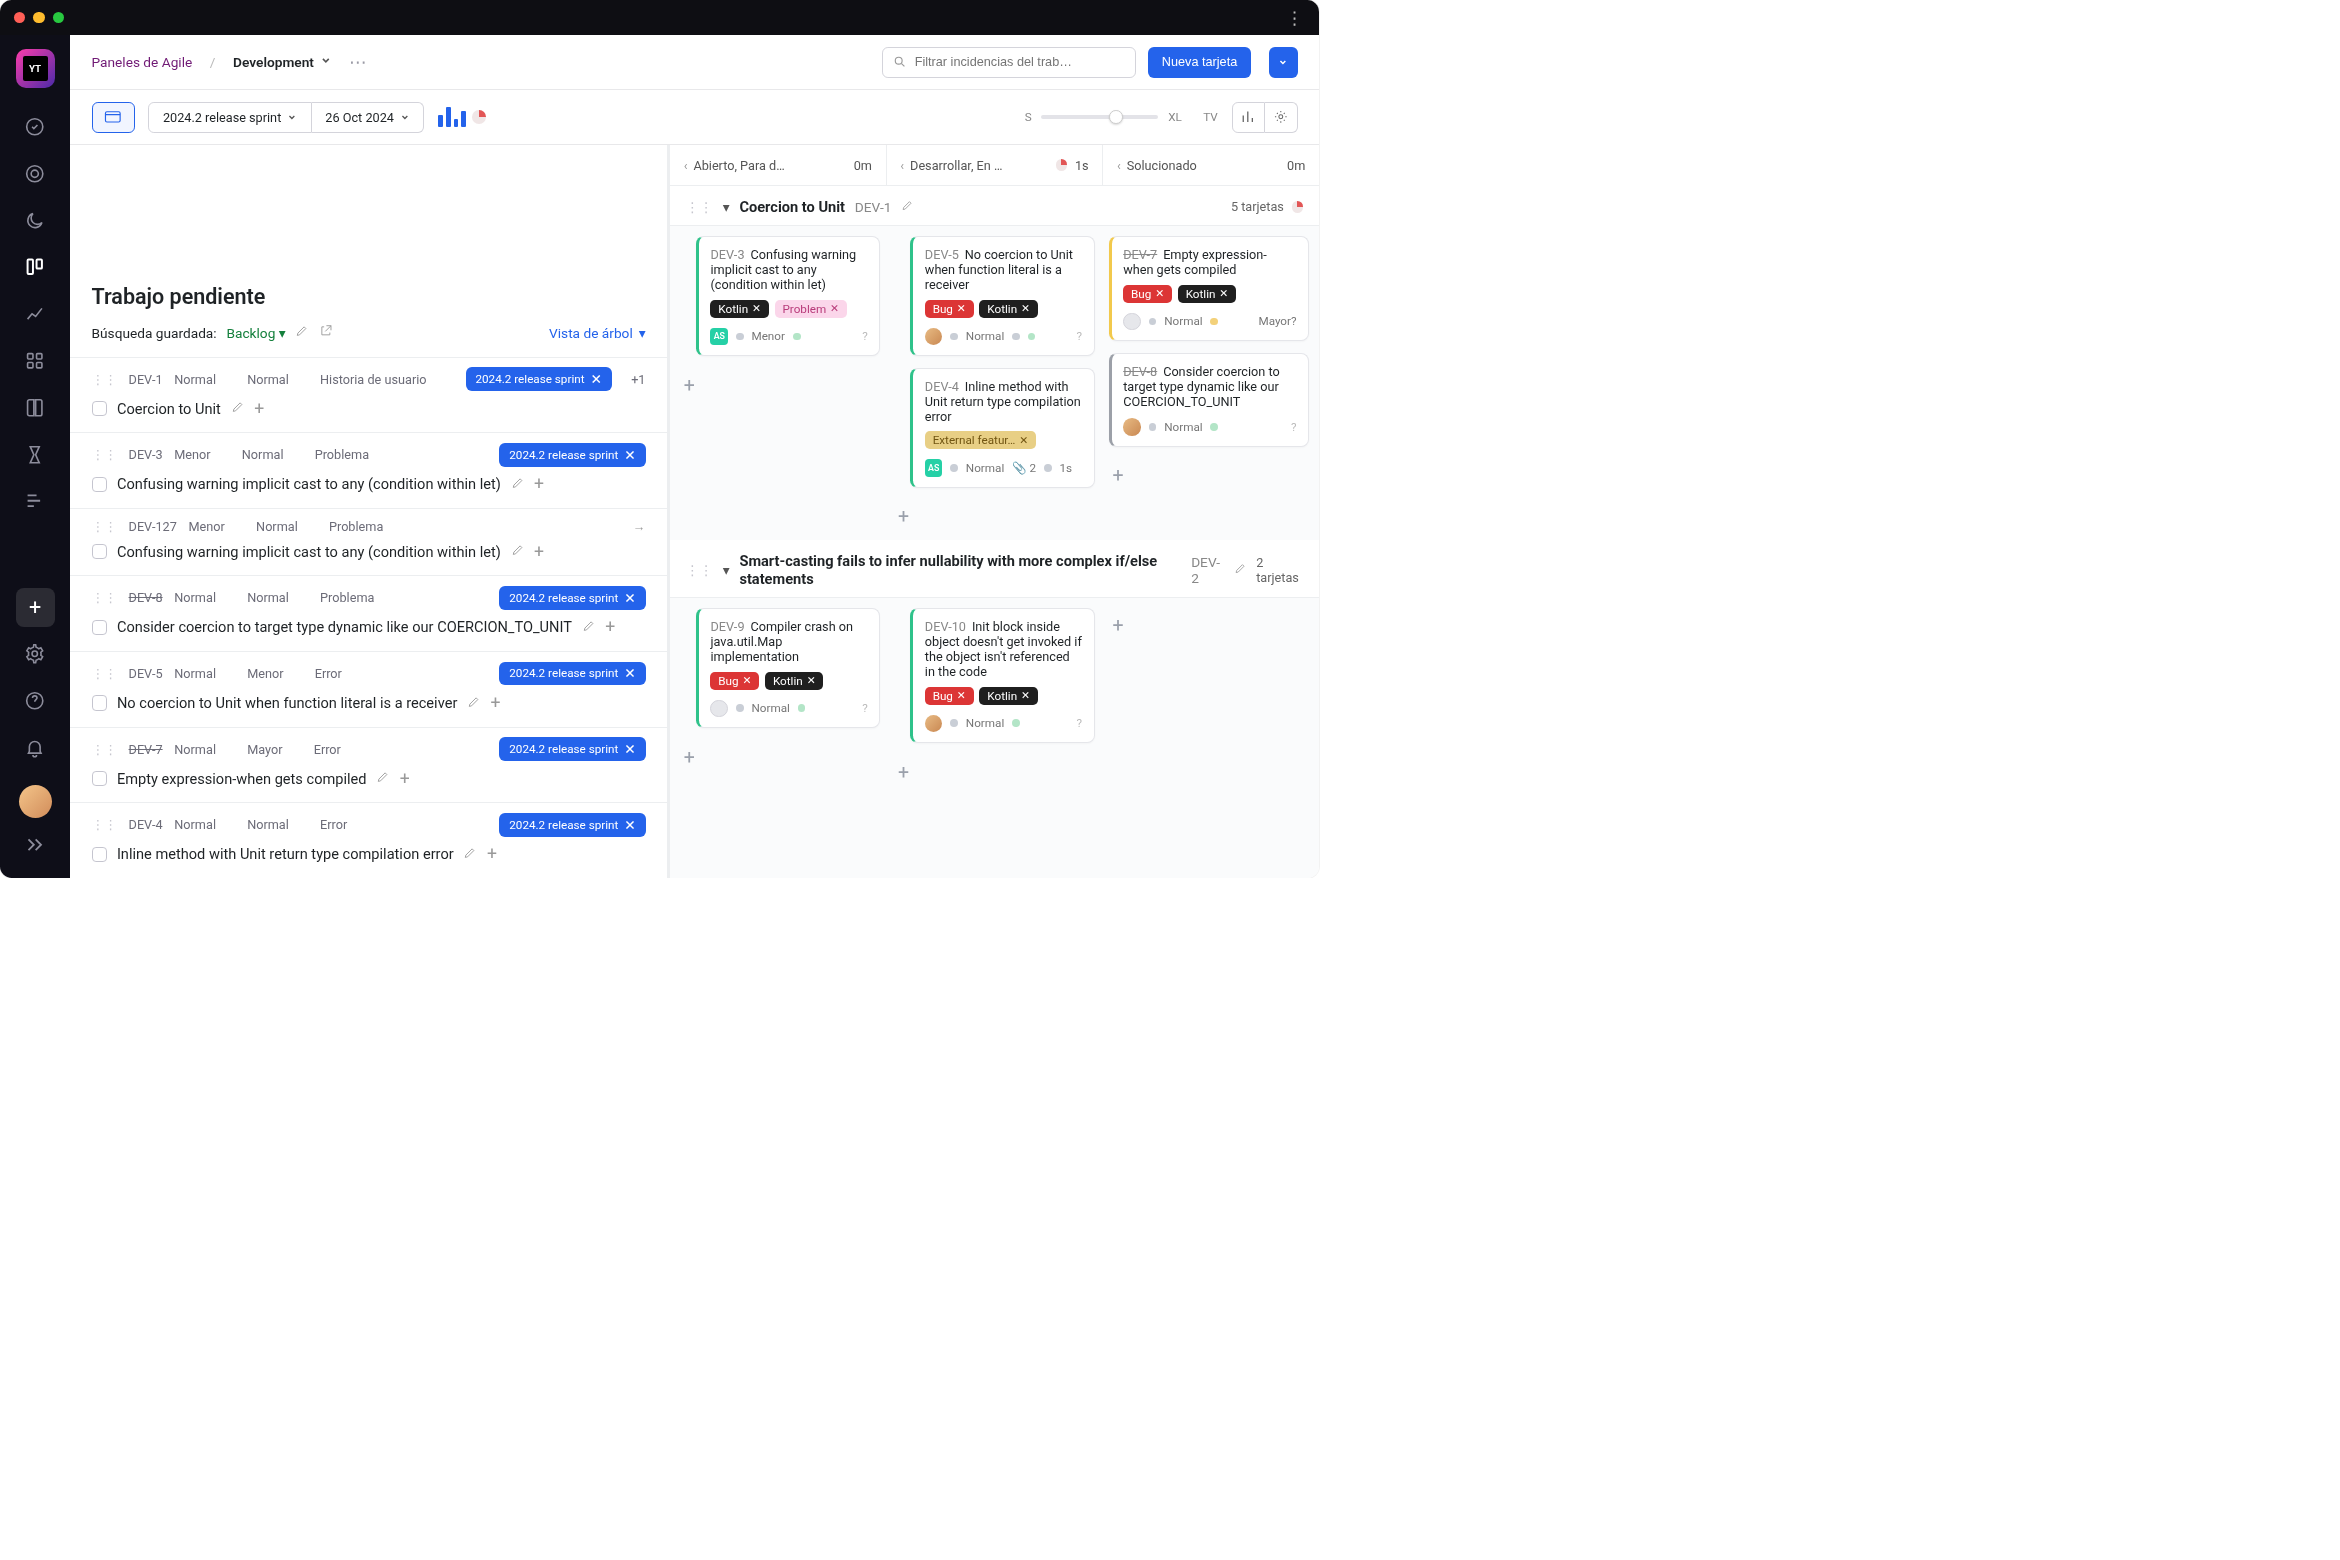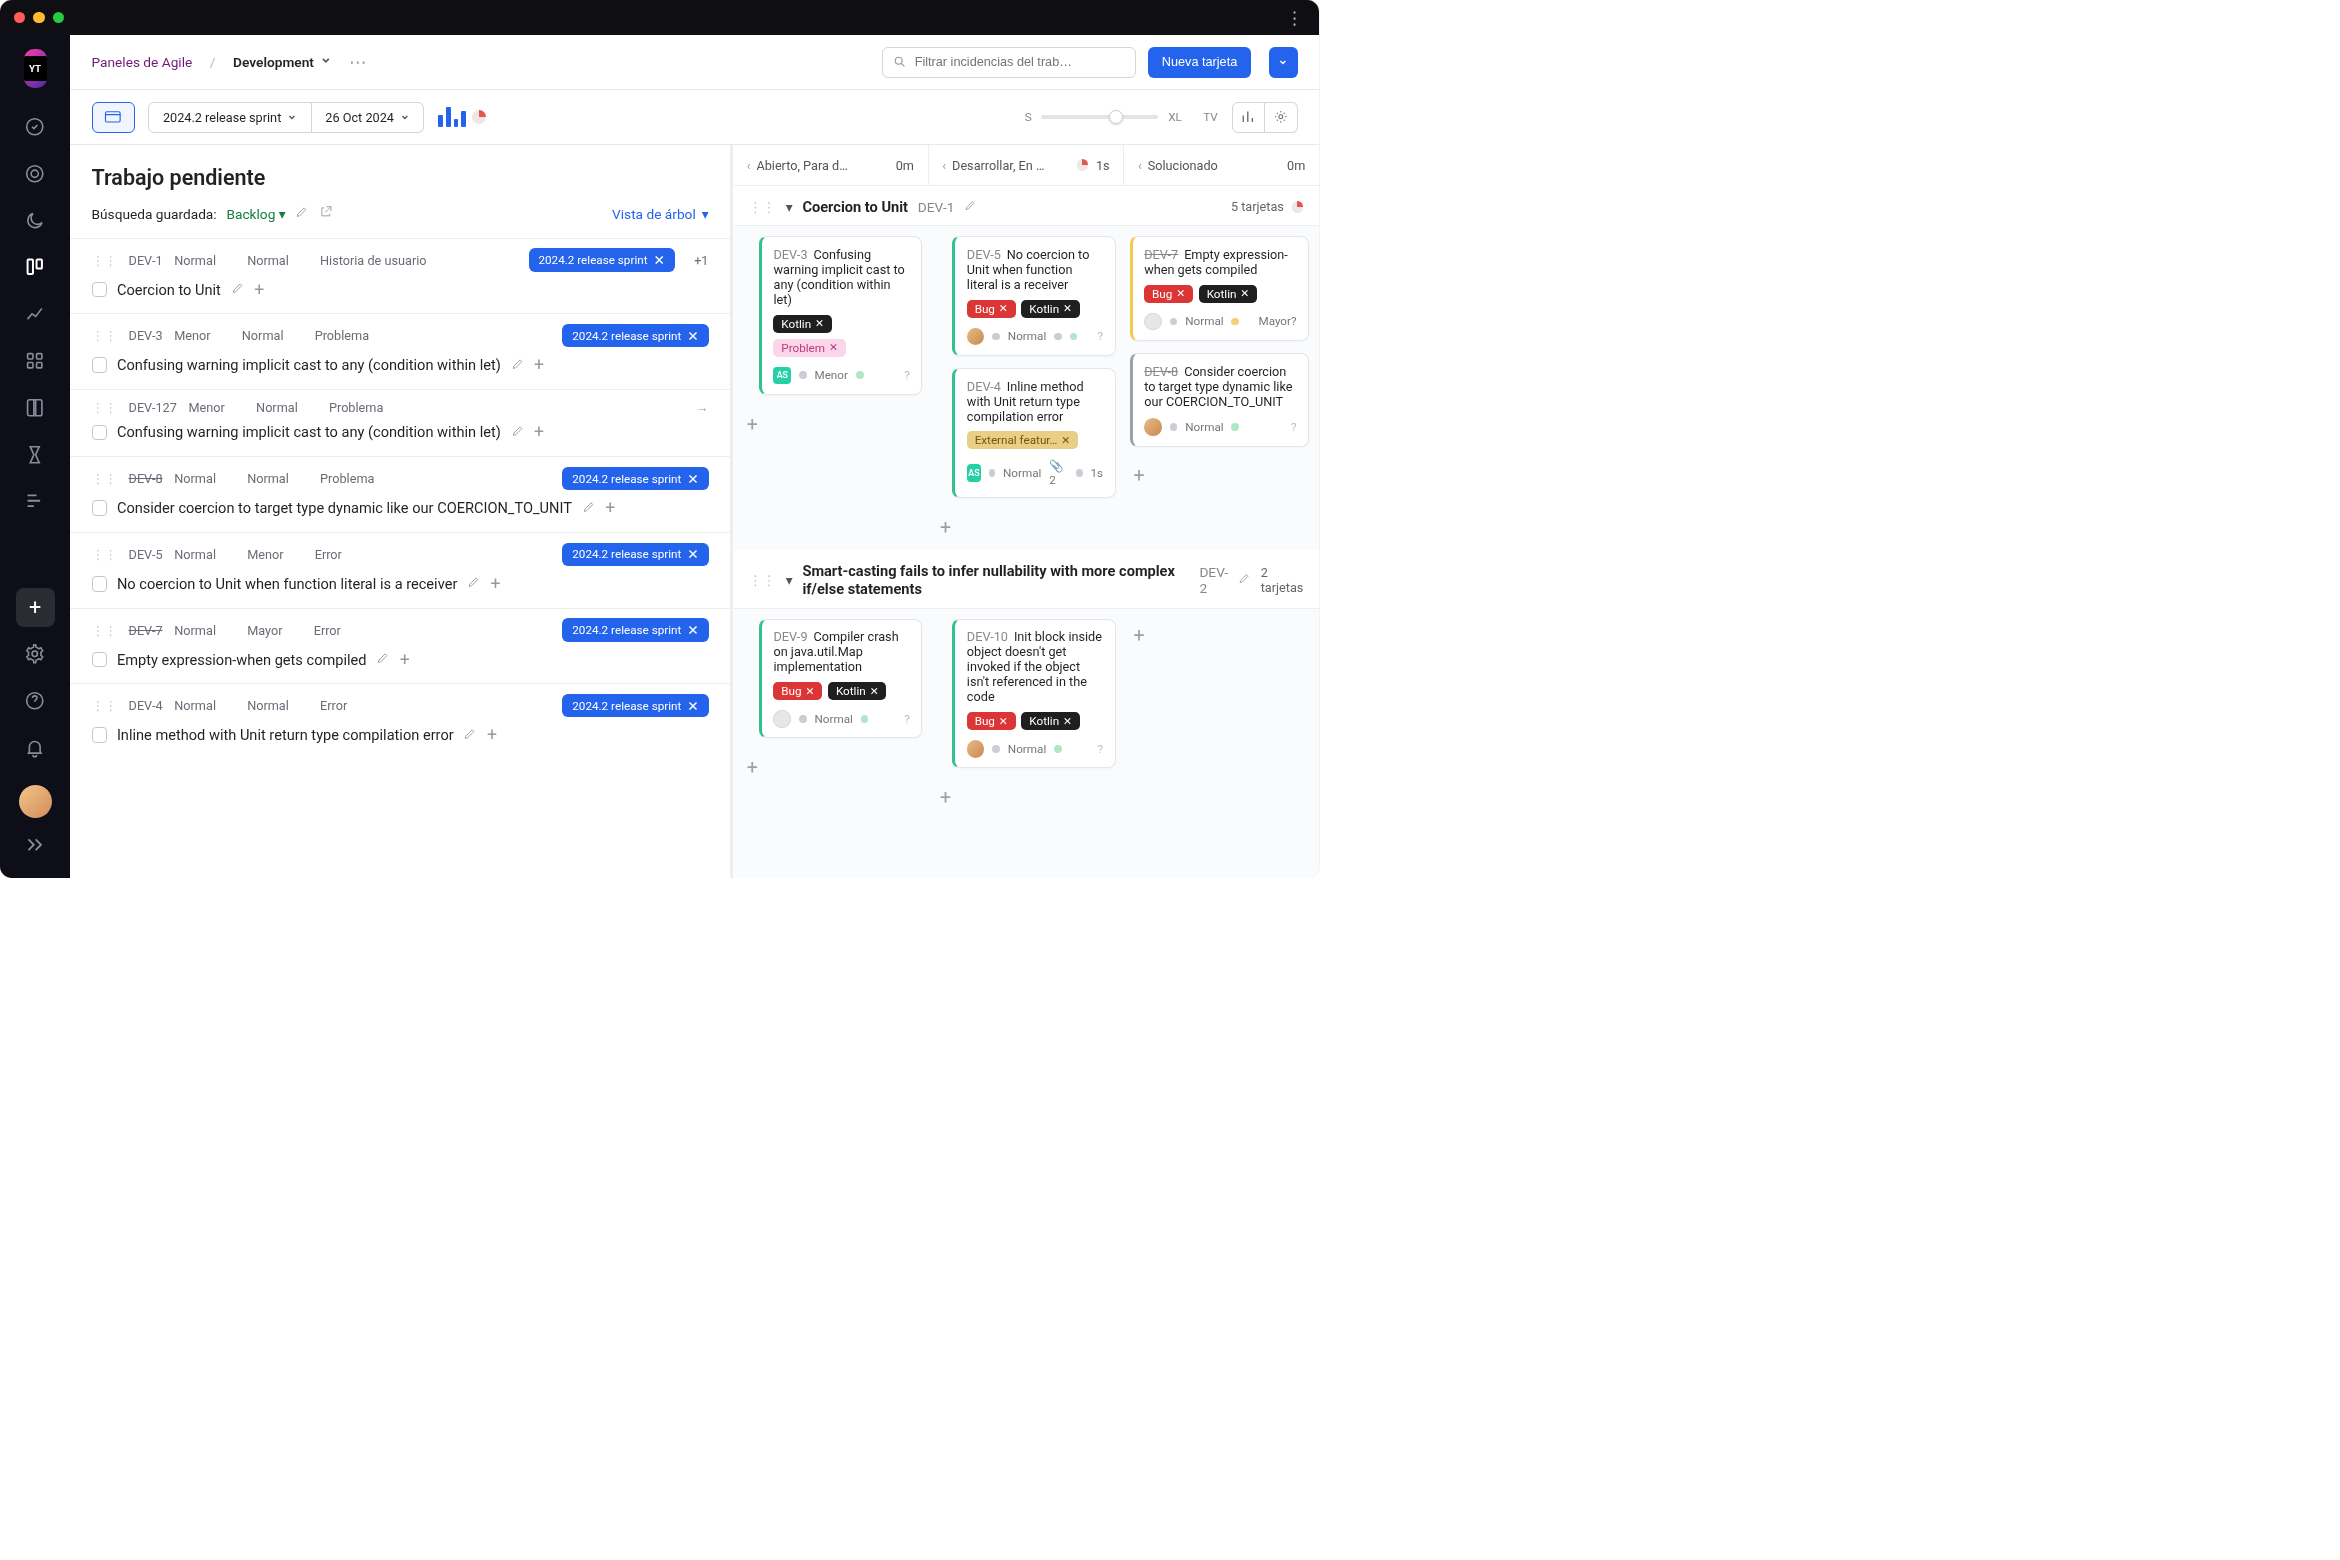--- a/index.html
+++ b/index.html
@@ -8,21 +8,21 @@
 .titlebar { height: 35px; background: #0e0e13; display: flex; align-items: center; padding: 0 13.7px; justify-content: space-between; }
 .traffic { display: flex; gap: 7.8px; }
 .dot { width: 11.7px; height: 11.7px; border-radius: 50%; }
 .dot.red { background: #ff5f57; }
 .dot.yellow { background: #febc2e; }
 .dot.green { background: #28c840; }
 .kebab { color: #bbb; font-size: 17.6px; letter-spacing: 2px; cursor: pointer; }
 
 .app { flex: 1; display: flex; min-height: 0; }
 .sidebar { width: 70px; background: linear-gradient(180deg, #0e0e18 0%, #0e0e18 100%); display: flex; flex-direction: column; align-items: center; padding: 13.7px 0; gap: 7.8px; }
-.logo { width: 23px; height: 39px; border-radius: 10px; display: flex; align-items: center; justify-content: center; background: linear-gradient(135deg, #fc3caa, #4b2aa8); margin-bottom: 11.7px; }
+.logo { width: 39px; height: 39px; border-radius: 10px; display: flex; align-items: center; justify-content: center; background: linear-gradient(135deg, #fc3caa, #4b2aa8); margin-bottom: 11.7px; }
 .logo-inner { width: 25px; height: 25px; background: #000; border-radius: 2px; display:flex; align-items:center; justify-content:center; color:#fff; font-size:9.8px; font-weight:bold; }
 .navicon { width: 39px; height: 39px; display: flex; align-items: center; justify-content: center; color: #8c8c9b; border-radius: 7.8px; cursor: pointer; }
 .navicon svg { width: 21.5px; height: 21.5px; }
 .navicon.active { color: #fff; }
 .side-spacer { flex: 1; }
 .side-add { width: 39px; height: 39px; border-radius: 7.8px; background: #2b2b33; color: #fff; display:flex; align-items:center; justify-content:center; font-size:21.5px; cursor:pointer; }
 .avatar { width: 33px; height: 33px; border-radius: 50%; background: linear-gradient(135deg,#f4c58a,#d18c5a); margin-top: 9.8px; }
 
 .main { flex: 1; display: flex; flex-direction: column; min-width: 0; }
 .topbar { height: 55px; border-bottom: 1px solid #e8e8ea; display: flex; align-items: center; padding: 0 21.5px; gap: 11.7px; }
@@ -48,21 +48,21 @@
 .pie-mini { width:13.7px; height:13.7px; border-radius:50%; background: conic-gradient(#e25656 0 90deg, #f0e6e6 90deg 360deg); }
 .zoom-row { display:flex; align-items:center; gap:9.8px; color:#888; font-size:11.7px; }
 .slider { width: 117px; height: 3.9px; background: #e3e3e8; border-radius: 2px; position:relative; }
 .slider-knob { position:absolute; top:-4.9px; left:58%; width:13.7px; height:13.7px; background:#fff; border:1px solid #ccc; border-radius:50%; box-shadow:0 1px 2px rgba(0,0,0,0.15); }
 .view-seg { display:flex; }
 .view-seg .vs { width:33px; height:31px; border:1px solid #d4d4db; display:flex; align-items:center; justify-content:center; color:#666; cursor:pointer; }
 .view-seg .vs:first-child { border-radius:5.9px 0 0 5.9px; }
 .view-seg .vs:last-child { border-radius:0 5.9px 5.9px 0; border-left:none; }
 
 .content { flex:1; display:flex; min-height:0; }
-.backlog { width: 663px; border-right: 3.9px solid #eceef0; display:flex; flex-direction:column; padding: 13.7px 0 0 0; }
+.backlog { width: 600px; border-right: 3.9px solid #eceef0; display:flex; flex-direction:column; padding: 13.7px 0 0 0; justify-content: flex-end; }
 .bl-title { font-size: 21.5px; font-weight: 600; padding: 5.9px 21.5px 9.8px; }
 .bl-sub { padding: 5.9px 21.5px 15.6px; display:flex; align-items:center; gap:9.8px; }
 .link { color: #15803d; cursor: pointer; }
 .ghost-btn { color: #888; cursor:pointer; }
 .bl-sub .right { margin-left:auto; display:flex; align-items:center; gap:5.9px; color:#2463eb; cursor:pointer; }
 .row { padding: 9.8px 21.5px 0; border-top: 1px solid #eceef0; }
 .row-top { display:flex; align-items:center; gap:11.7px; color:#6c6c78; font-size:12.7px; }
 .grip { color:#c6c6ce; cursor:grab; }
 .issue-id { color:#6c6c78; }
 .strike { text-decoration: line-through; }

